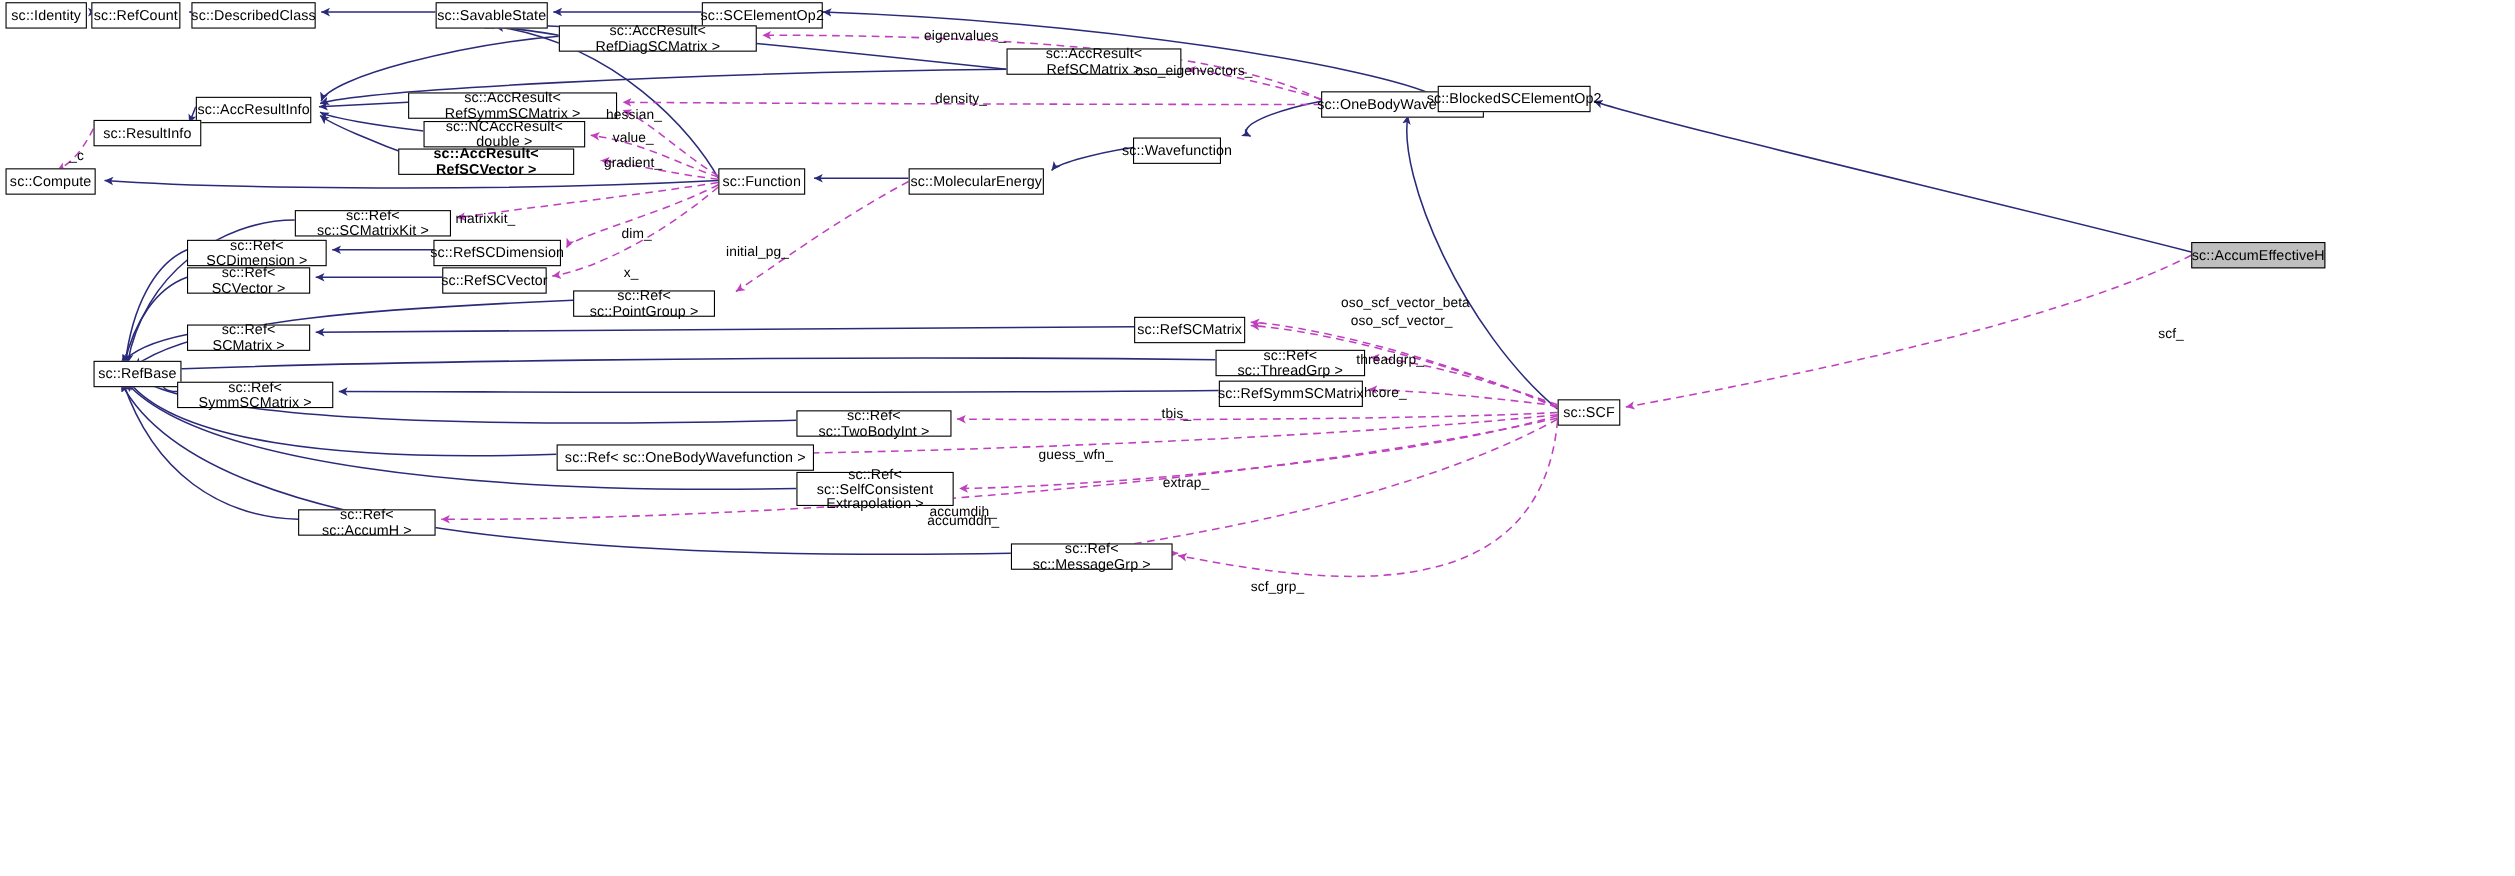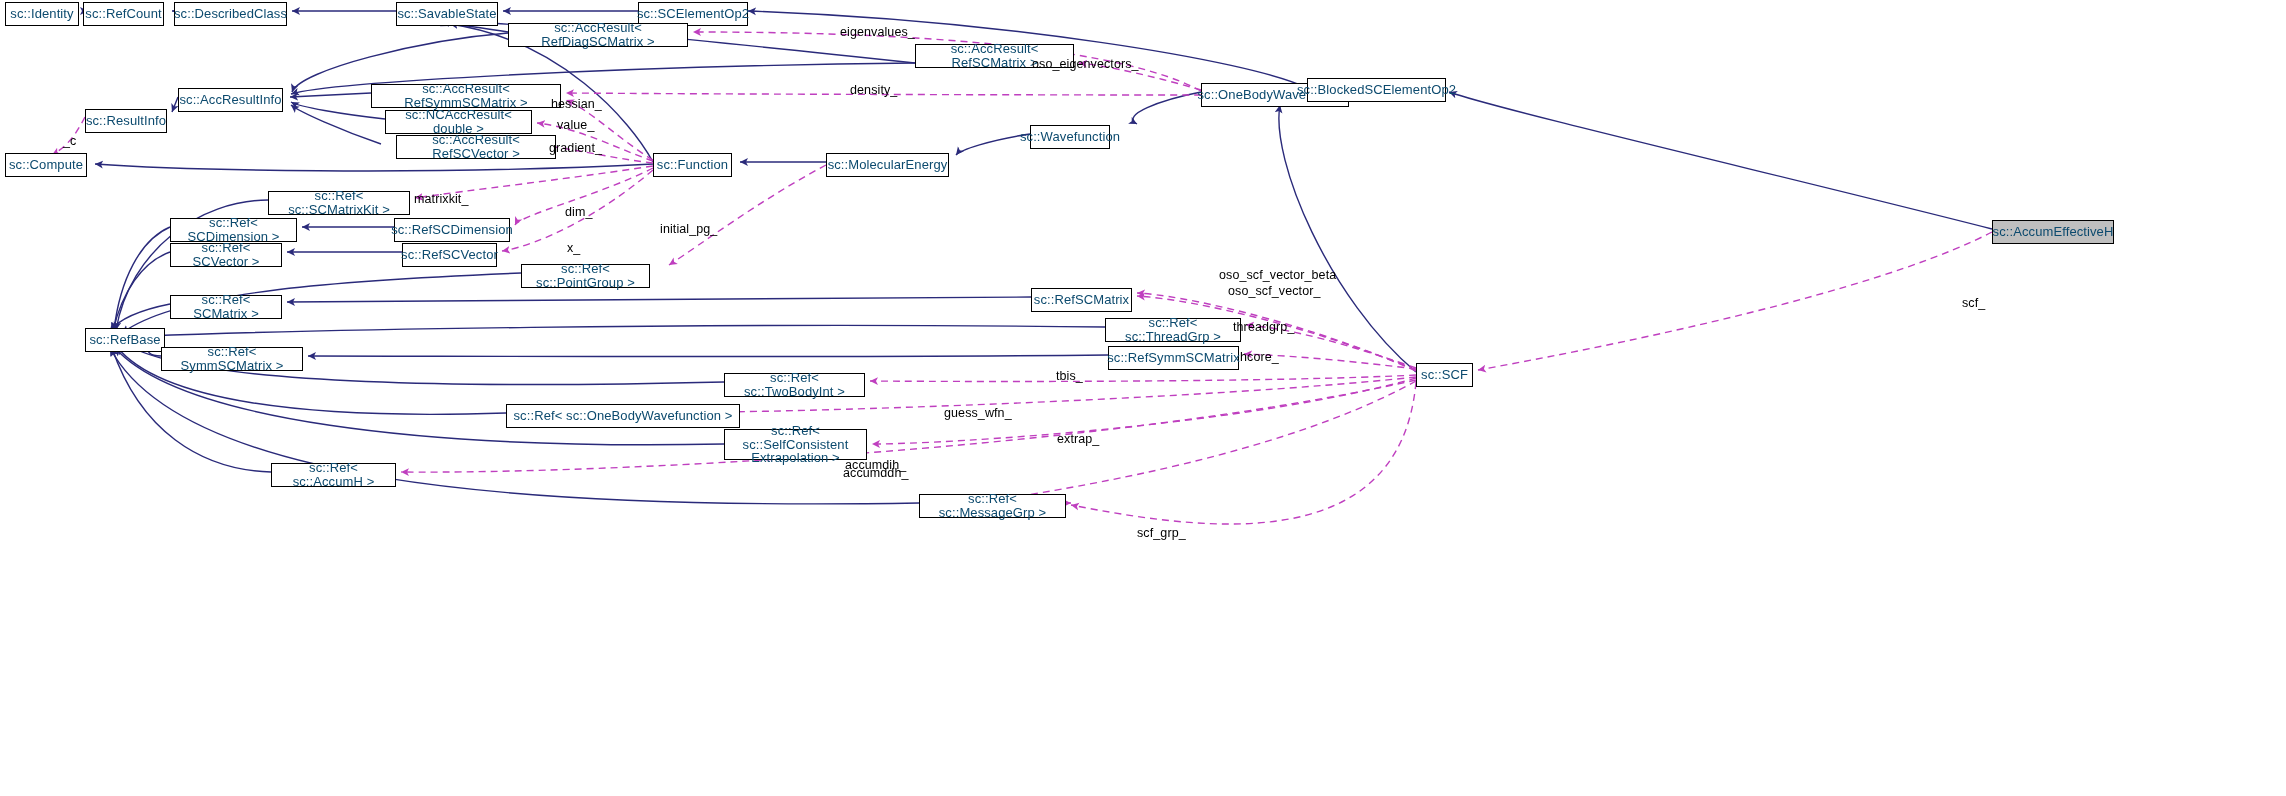--- a/index.html
+++ b/index.html
@@ -1,20 +1,20 @@
 <!DOCTYPE html>
 <html><head>
 <meta charset="utf-8">
 <style>
   html,body{margin:0;padding:0;background:#ffffff;}
   body{font-family:"Liberation Sans", sans-serif;}
   #diagram{position:relative;width:2286px;height:796px;background:#ffffff;overflow:hidden;}
   #edges{position:absolute;left:0;top:0;width:2286px;height:796px;}
   .node{position:absolute;box-sizing:border-box;border:1px solid #000000;background:#ffffff;
-        color:#0c4a6e;font-size:13px;line-height:1.05;text-align:center;
+        color:#000000;font-size:13px;line-height:1.05;text-align:center;
         display:flex;align-items:center;justify-content:center;white-space:pre-line;
         padding:11px 4px;letter-spacing:0.1px;}
   .node.hl{background:#bfbfbf;border:1px solid #000000;}
   .elabel{position:absolute;font-size:12.5px;color:#000000;white-space:nowrap;letter-spacing:0.1px;}
 </style>
 </head>
 <body>
 
 <div id="diagram">
 
@@ -105,24 +105,24 @@
       <div class="node" style="left: 83px; top: 2px; width: 81px; height: 19px;">sc::RefCount</div>
       <div class="node" style="left: 174px; top: 2px; width: 113px; height: 19px;">sc::DescribedClass</div>
       <div class="node" style="left: 396px; top: 2px; width: 102px; height: 19px;">sc::SavableState</div>
       <div class="node" style="left: 638px; top: 2px; width: 110px; height: 19px;">sc::SCElementOp2</div>
       <div class="node" style="left: 508px; top: 23px; width: 180px; height: 19px;">sc::AccResult&lt; RefDiagSCMatrix &gt;</div>
       <div class="node" style="left: 915px; top: 44px; width: 159px; height: 19px;">sc::AccResult&lt; RefSCMatrix &gt;</div>
       <div class="node" style="left: 178px; top: 88px; width: 105px; height: 19px;">sc::AccResultInfo</div>
       <div class="node" style="left: 371px; top: 84px; width: 190px; height: 19px;">sc::AccResult&lt; RefSymmSCMatrix &gt;</div>
       <div class="node" style="left: 1201px; top: 83px; width: 148px; height: 19px;">sc::OneBodyWavefunction</div>
       <div class="node" style="left: 1307px; top: 78px; width: 139px; height: 19px;">sc::BlockedSCElementOp2</div>
-      <div class="node" style="left: 85px; top: 109px; width: 82px; height: 19px;">sc::ResultInfo</div>
+      <div class="node" style="left: 85px; top: 109px; width: 98px; height: 19px;">sc::ResultInfo</div>
       <div class="node" style="left: 385px; top: 110px; width: 147px; height: 19px;">sc::NCAccResult&lt; double &gt;</div>
       <div class="node" style="left: 1030px; top: 125px; width: 80px; height: 19px;">sc::Wavefunction</div>
-      <div class="node" style="left: 396px; top: 135px; width: 160px; height: 19px;">sc::AccResult&lt; RefSCVector &gt;</div>
+      <div class="node" style="left: 362px; top: 135px; width: 160px; height: 19px; font-weight: bold;">sc::AccResult&lt; RefSCVector &gt;</div>
       <div class="node" style="left: 5px; top: 153px; width: 82px; height: 19px;">sc::Compute</div>
       <div class="node" style="left: 653px; top: 153px; width: 79px; height: 19px;">sc::Function</div>
       <div class="node" style="left: 826px; top: 153px; width: 123px; height: 19px;">sc::MolecularEnergy</div>
       <div class="node" style="left: 268px; top: 191px; width: 142px; height: 19px;">sc::Ref&lt; sc::SCMatrixKit &gt;</div>
       <div class="node" style="left: 170px; top: 218px; width: 127px; height: 19px;">sc::Ref&lt; SCDimension &gt;</div>
       <div class="node" style="left: 394px; top: 218px; width: 116px; height: 19px;">sc::RefSCDimension</div>
       <div class="node hl" style="left: 1992px; top: 220px; width: 122px; height: 19px; text-align: right;">sc::AccumEffectiveH</div>
       <div class="node" style="left: 170px; top: 243px; width: 112px; height: 19px;">sc::Ref&lt; SCVector &gt;</div>
       <div class="node" style="left: 402px; top: 243px; width: 95px; height: 19px;">sc::RefSCVector</div>
       <div class="node" style="left: 521px; top: 264px; width: 129px; height: 19px;">sc::Ref&lt; sc::PointGroup &gt;</div>

